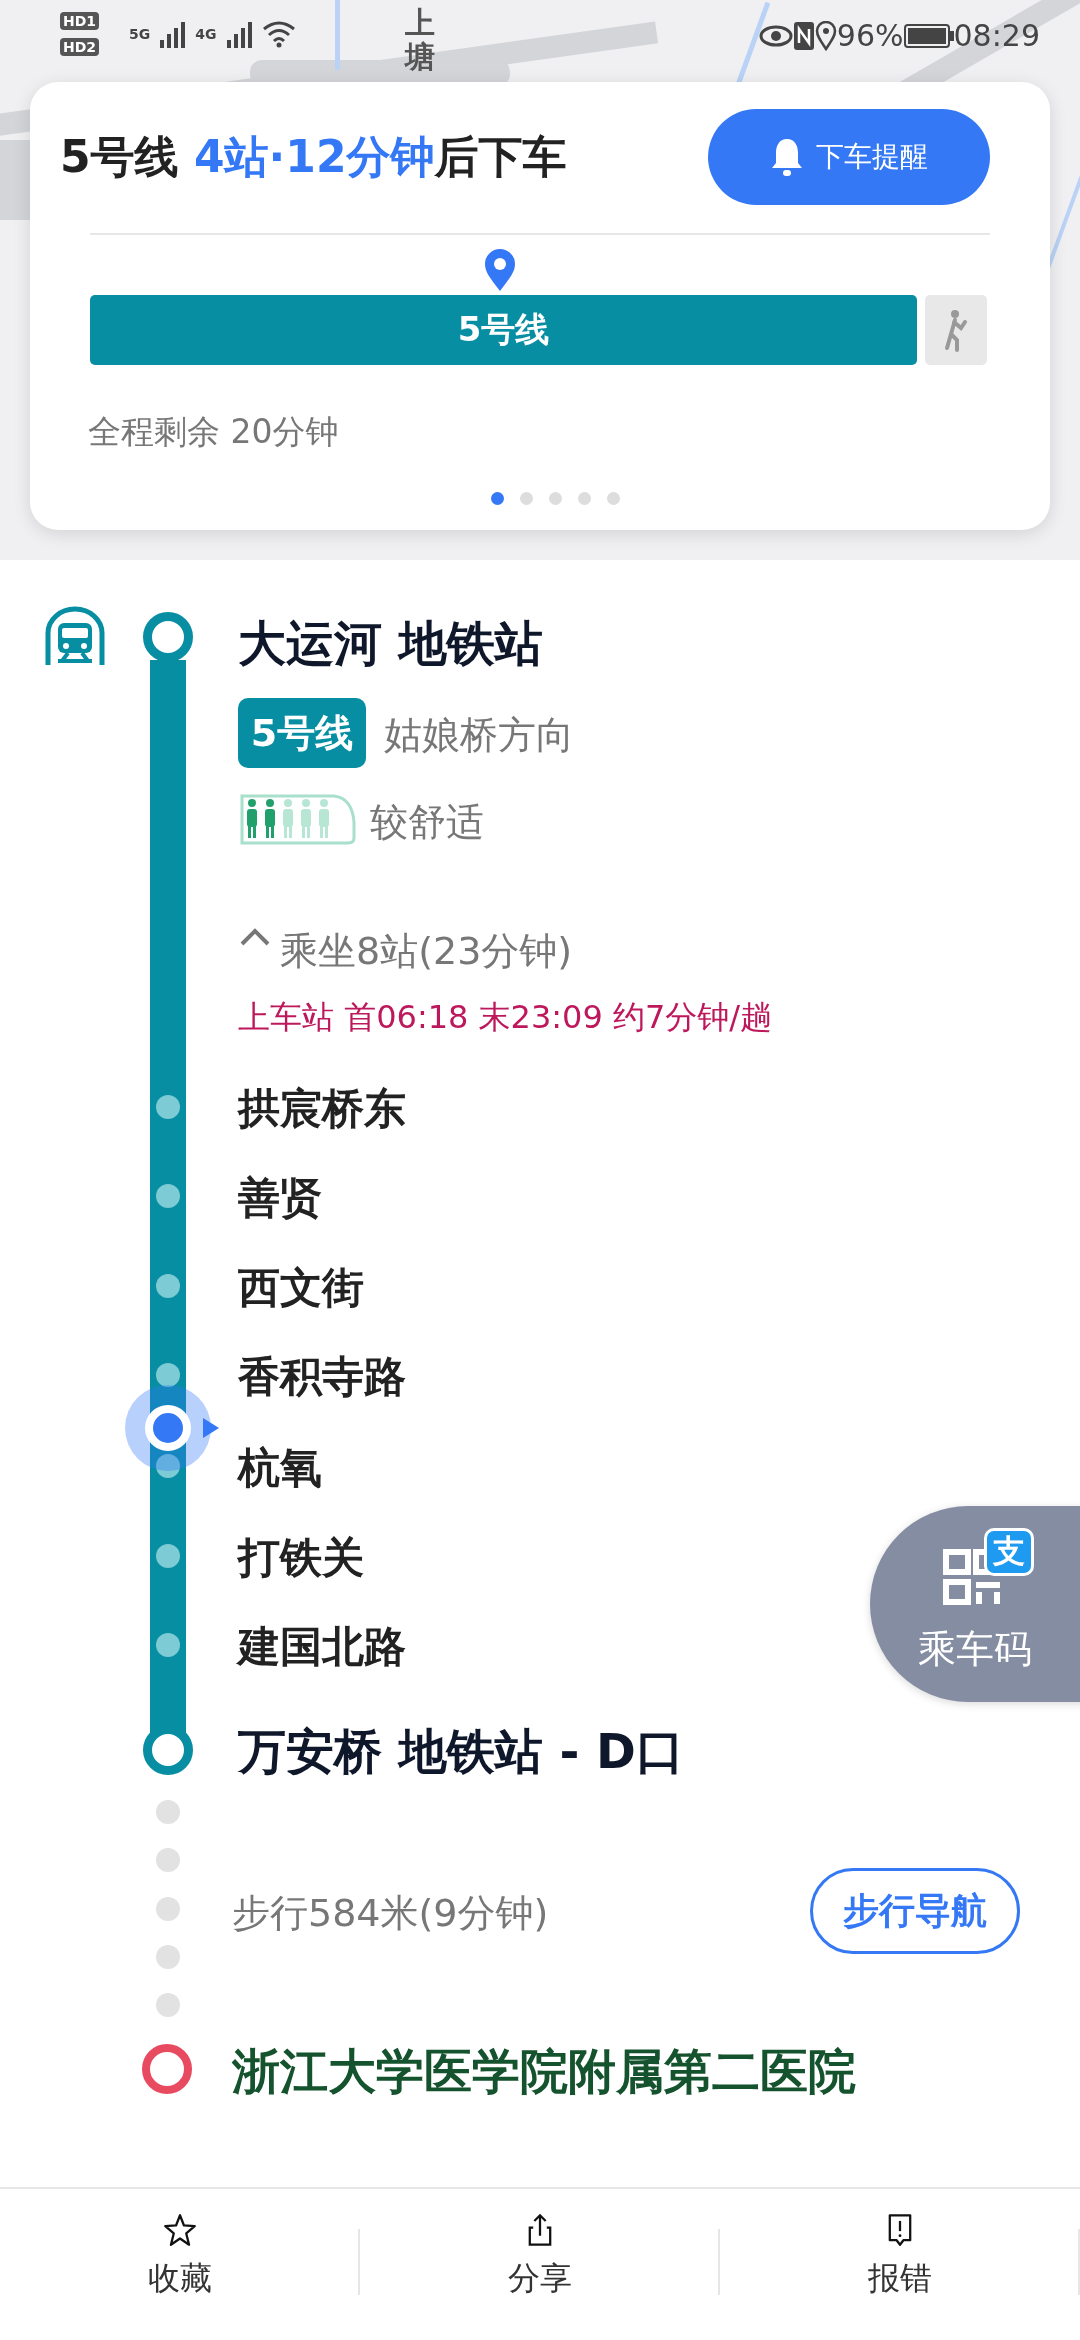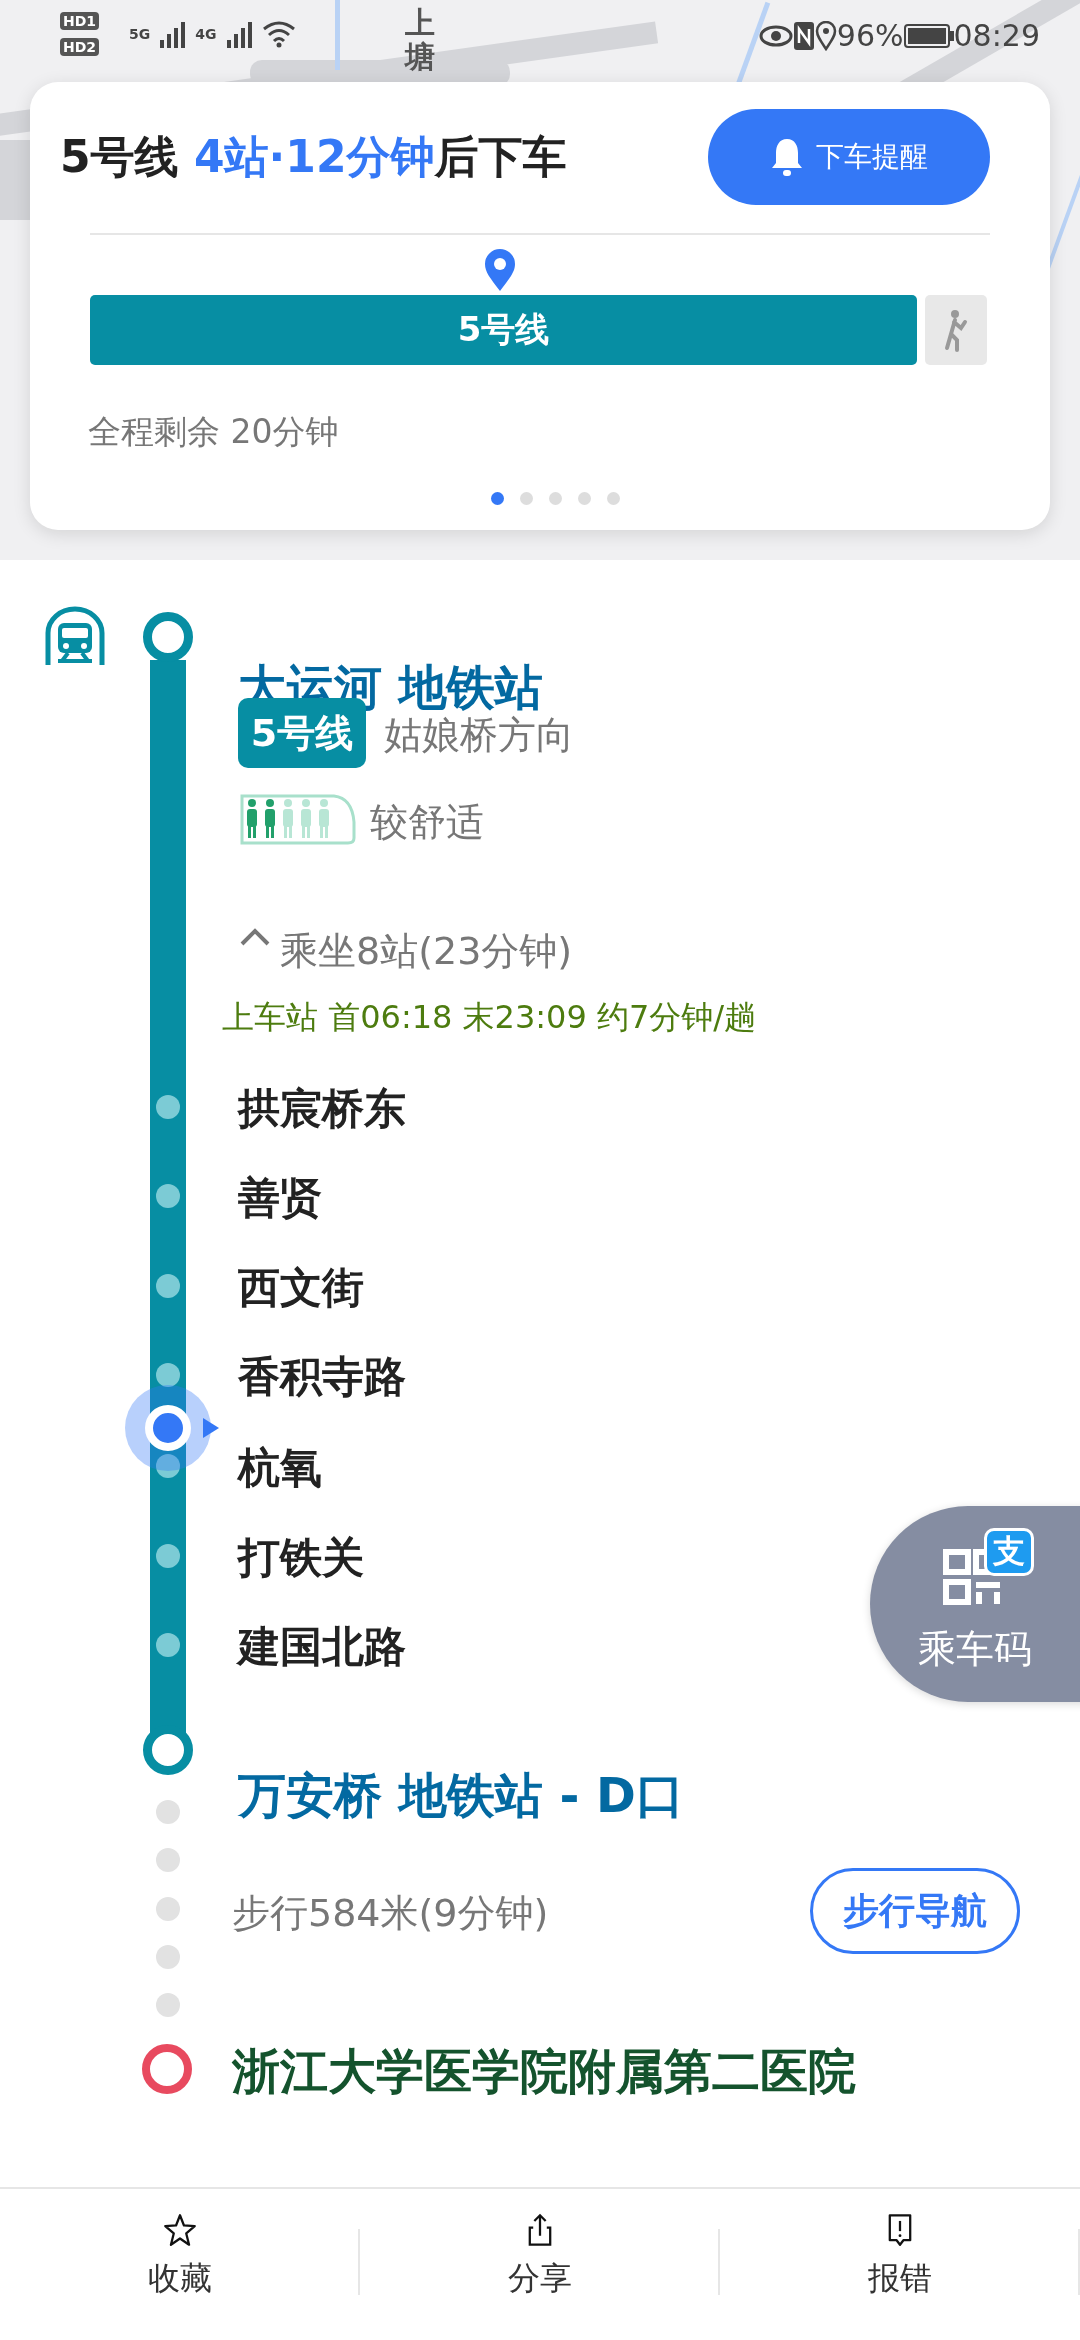--- a/index.html
+++ b/index.html
@@ -23,27 +23,27 @@
 .walkbox{position:absolute;left:925px;top:295px;width:62px;height:70px;background:#e8e8e8;border-radius:5px;display:flex;align-items:center;justify-content:center;}
 .remain{position:absolute;left:88px;top:410px;font-size:33px;color:#777;}
 .pager{position:absolute;left:0;top:492px;width:1080px;display:flex;justify-content:center;gap:16px;padding-left:30px;}
 .pager span{width:13px;height:13px;border-radius:50%;background:#ddd;}
 .pager span.on{background:#3478f6;}
 .train-icon{position:absolute;left:44px;top:605px;width:62px;height:64px;}
 .line{position:absolute;left:150px;top:660px;width:36px;height:1090px;background:#078ea3;}
 .ring{position:absolute;width:50px;height:50px;border-radius:50%;background:#fff;border:9px solid #078ea3;}
 .sdot{position:absolute;left:156px;width:24px;height:24px;border-radius:50%;background:#7ccbd5;}
 .gdot{position:absolute;left:156px;width:24px;height:24px;border-radius:50%;background:#e2e2e2;}
-.st-title{position:absolute;left:238px;font-size:48px;font-weight:bold;color:#0369a1;white-space:nowrap;margin-top:44px;}
+.st-title{position:absolute;left:238px;font-size:48px;font-weight:bold;color:#0f172a;white-space:nowrap;}
 .badge{position:absolute;left:238px;top:698px;width:128px;height:70px;background:#078ea3;border-radius:10px;color:#fff;font-size:38px;font-weight:bold;display:flex;align-items:center;justify-content:center;}
 .dir{position:absolute;left:384px;top:710px;font-size:38px;color:#777;}
 .crowd{position:absolute;left:238px;top:792px;width:118px;height:54px;}
 .comfort{position:absolute;left:370px;top:797px;font-size:38px;color:#777;}
 .ride{position:absolute;left:238px;top:926px;font-size:38px;color:#777;display:flex;align-items:flex-start;gap:8px;}
-.sched{position:absolute;left:222px;top:996px;font-size:32px;color:#4d7c0f;white-space:nowrap;}
+.sched{position:absolute;left:238px;top:996px;font-size:32px;color:#be185d;white-space:nowrap;}
 .stn{position:absolute;left:238px;font-size:42px;font-weight:bold;color:#222;}
 .marker{position:absolute;left:125px;top:1385px;width:86px;height:86px;border-radius:50%;background:rgba(52,120,246,0.35);}
 .marker .inner{position:absolute;left:20px;top:20px;width:46px;height:46px;border-radius:50%;background:#3478f6;border:8px solid #fff;}
 .marker .arrow{position:absolute;left:78px;top:33px;width:0;height:0;border-top:10px solid transparent;border-bottom:10px solid transparent;border-left:16px solid #3478f6;}
 .qr{position:absolute;left:870px;top:1506px;width:230px;height:196px;background:#858da2;border-radius:98px 0 0 98px;color:#fff;box-shadow:0 2px 8px rgba(0,0,0,0.15);}
 .qr-label{position:absolute;left:48px;top:118px;font-size:38px;color:#fff;}
 .walk-txt{position:absolute;left:232px;top:1888px;font-size:38px;color:#777;}
 .nav-btn{position:absolute;left:810px;top:1868px;width:210px;height:86px;border:3px solid #3478f6;border-radius:43px;color:#3478f6;font-size:36px;font-weight:bold;display:flex;align-items:center;justify-content:center;}
 .red-ring{position:absolute;left:142px;top:2044px;width:50px;height:50px;border-radius:50%;border:8px solid #e84a5f;background:#fff;}
 .dest{position:absolute;left:232px;top:2040px;font-size:48px;font-weight:bold;color:#14532d;white-space:nowrap;}

